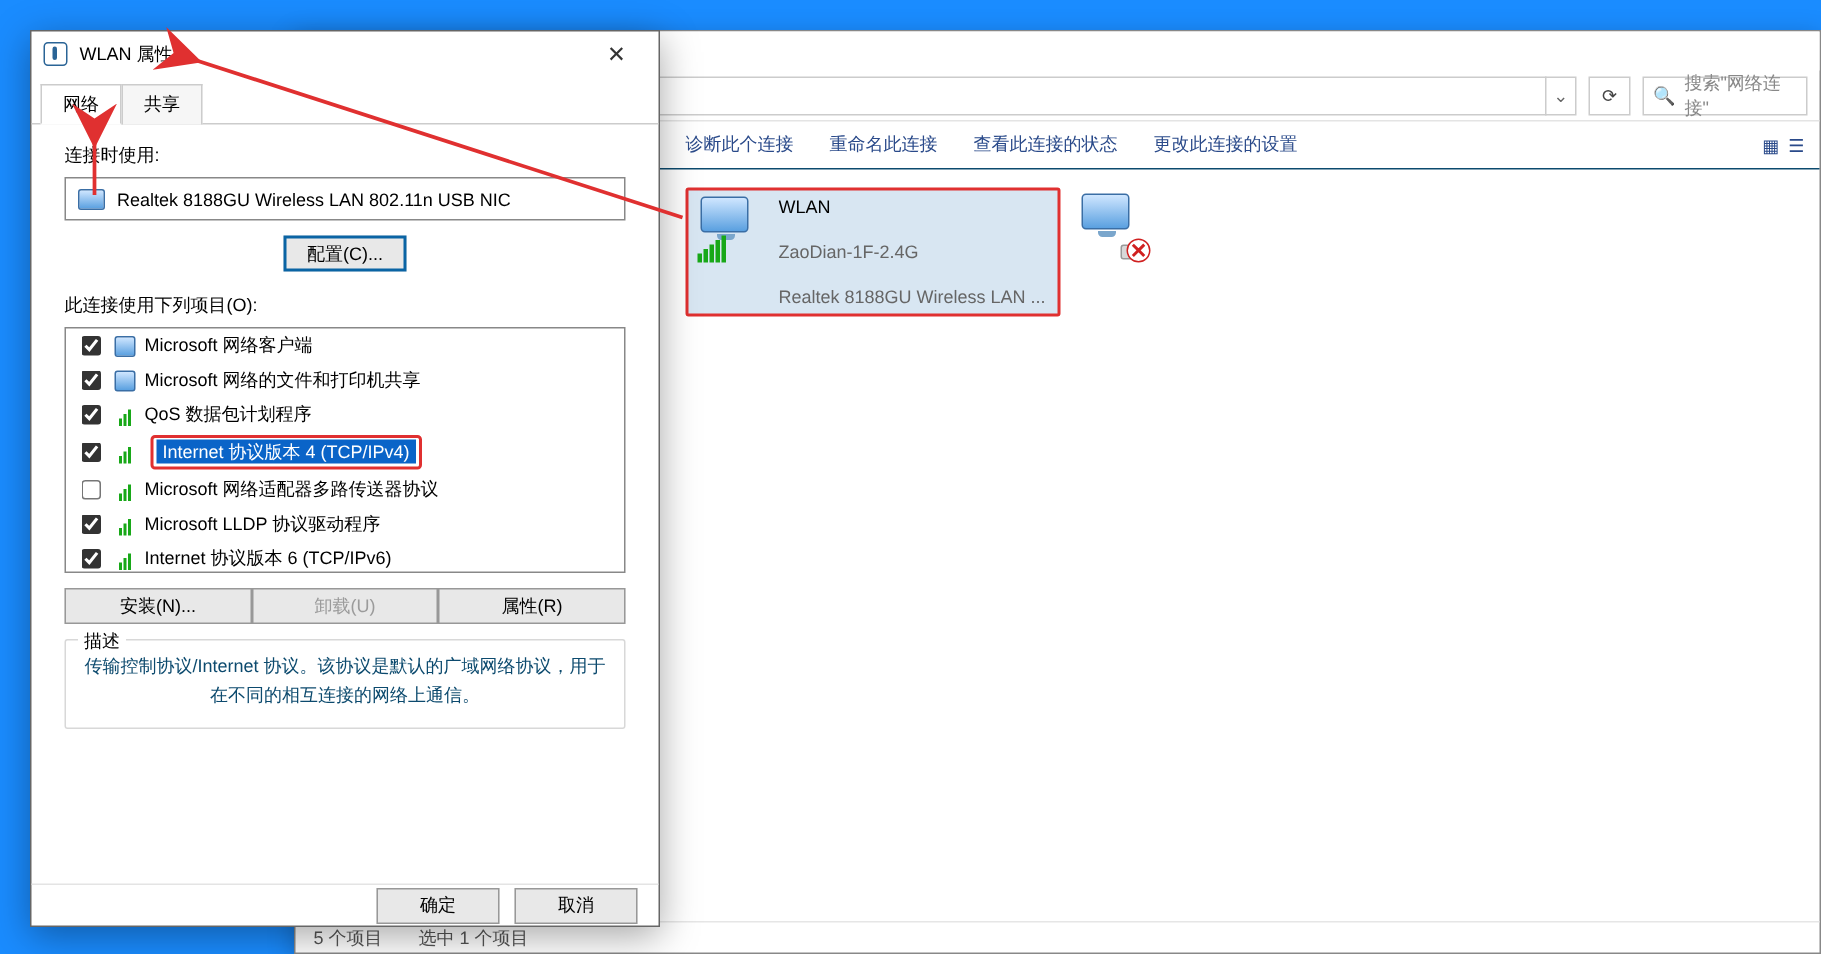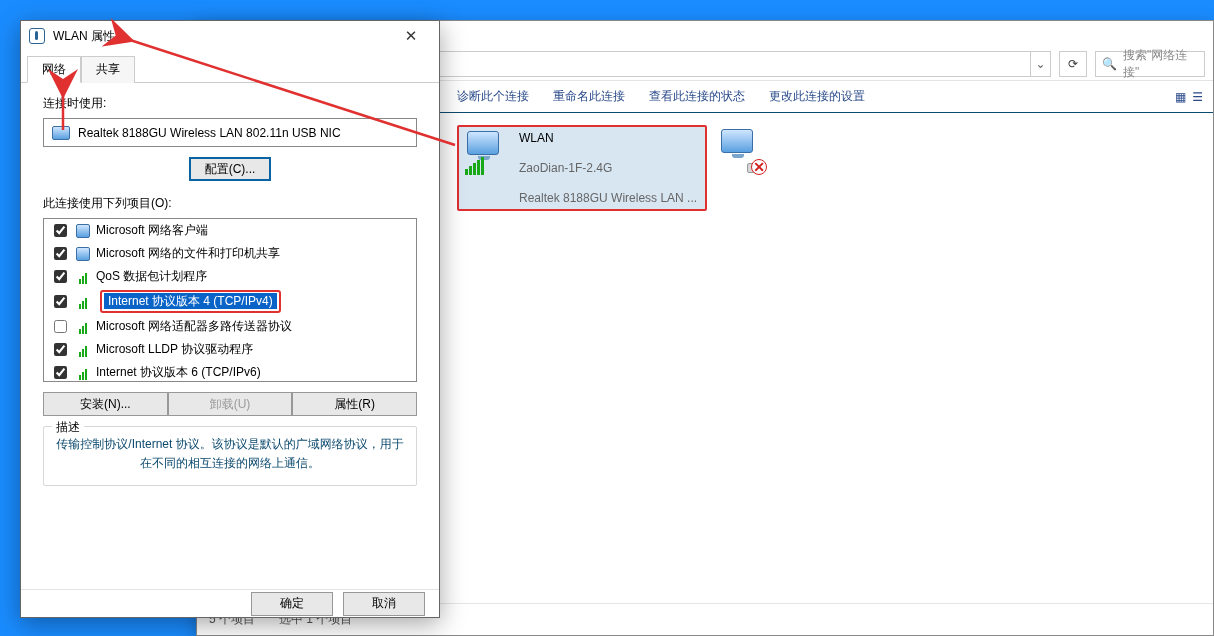--- a/index.html
+++ b/index.html
@@ -141,21 +141,21 @@
     position:absolute; right:-4px; bottom:-2px;
     width:16px; height:16px; border-radius:50%;
     background:#fff; color:#d02020; font-weight:bold;
     font-size:14px; line-height:14px; text-align:center;
     border:1px solid #d02020;
   }
   .conn-text { flex:1; overflow:hidden; }
   .conn-name { color:#000; font-size:12px; white-space:nowrap; }
   .conn-sub  { color:#666; font-size:12px; white-space:nowrap; overflow:hidden; text-overflow:ellipsis;margin-top:16px; }
   .explorer-status {
-    height: 32px;
+    height: 21px;
     border-top: 1px solid #e6e6e6;
     display:flex; align-items:center;
     padding: 0 12px; gap: 24px;
     color:#555;
   }
 
   
   .dialog {
     position: absolute;
     left: 20px; top: 20px;

